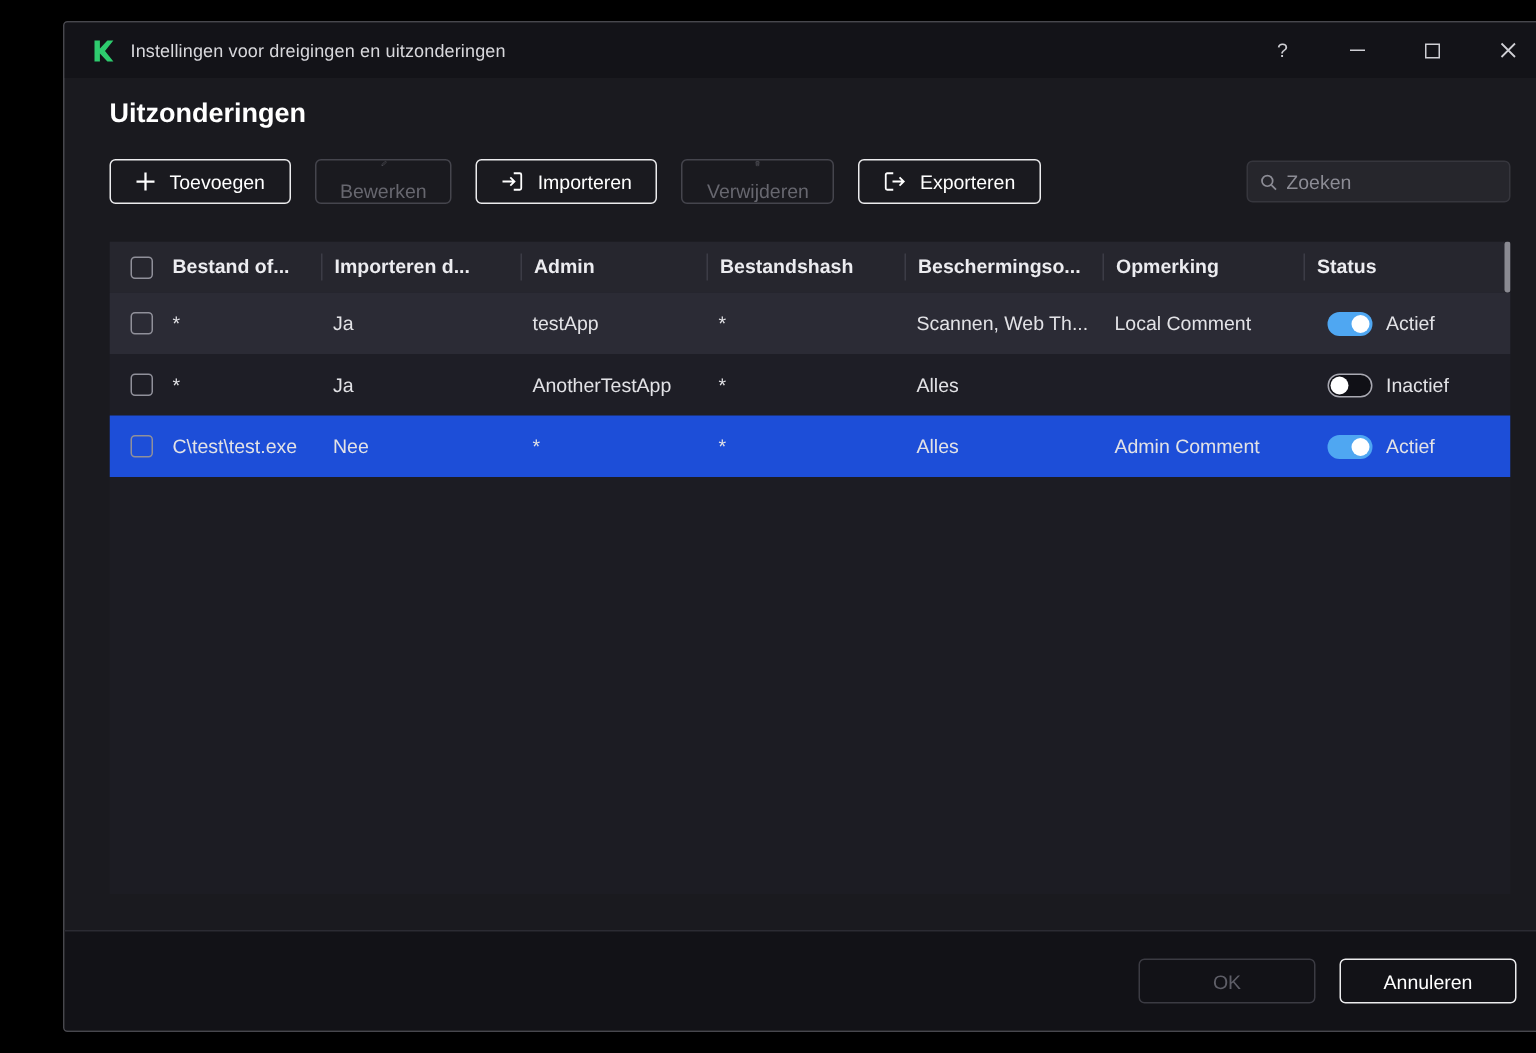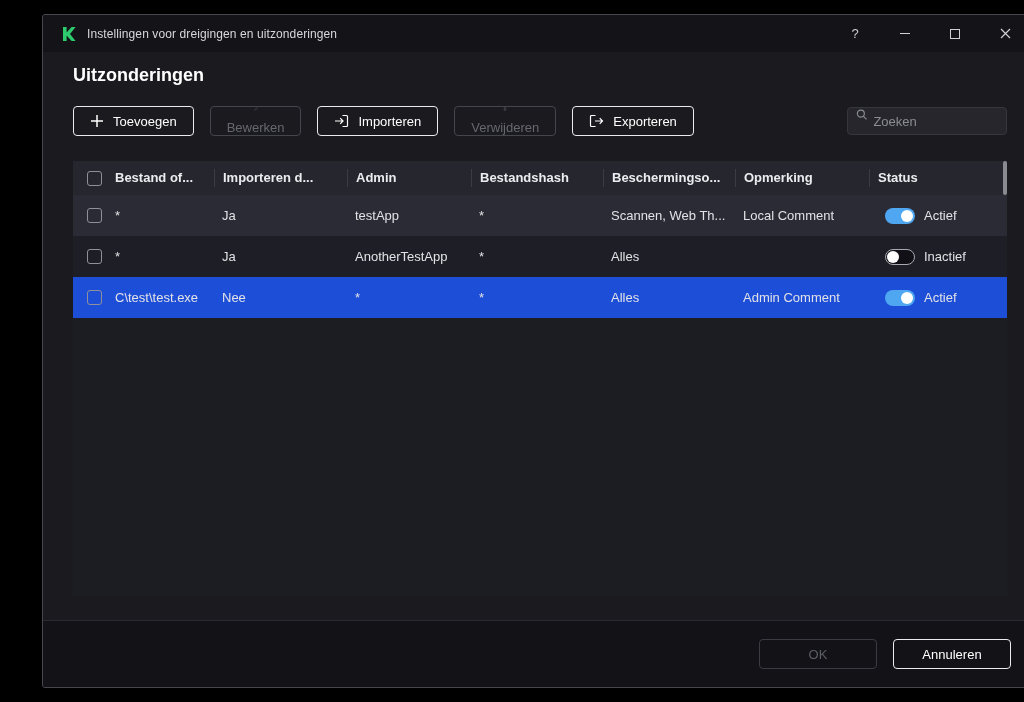--- a/index.html
+++ b/index.html
@@ -39,23 +39,23 @@
   .toolbar { margin-top:20px; display:flex; align-items:center; gap:16px; }
   .btn {
     height:30px; display:inline-flex; align-items:center; gap:9px;
     padding:0 16px; border:1px solid #ececee; border-radius:4px;
     background:transparent; color:#ffffff; font-size:13px; cursor:pointer;
     font-family:inherit;
   }
   .btn svg { display:block; }
   .btn.disabled { border-color:#45454d; color:#67676f; cursor:default;flex-direction:column; }
   .search {
-    margin-left:auto; width:160px; height:28px; background:#26262c;
+    margin-left:auto; width:176px; height:28px; background:#26262c;
     border:1px solid #36363d; border-radius:4px;
-    display:flex; padding:0 8px; gap:6px;
+    display:flex; align-items:center; padding:0 8px; gap:6px;
   }
   .search input {
     background:transparent; border:none; outline:none; color:#d9d9de;
     font-size:13px; width:100%; font-family:inherit;
   }
   .search input::placeholder { color:#8c8c95; }
 
   
   .table {
     margin-top:25px; height:435px; background:#1c1c23;

